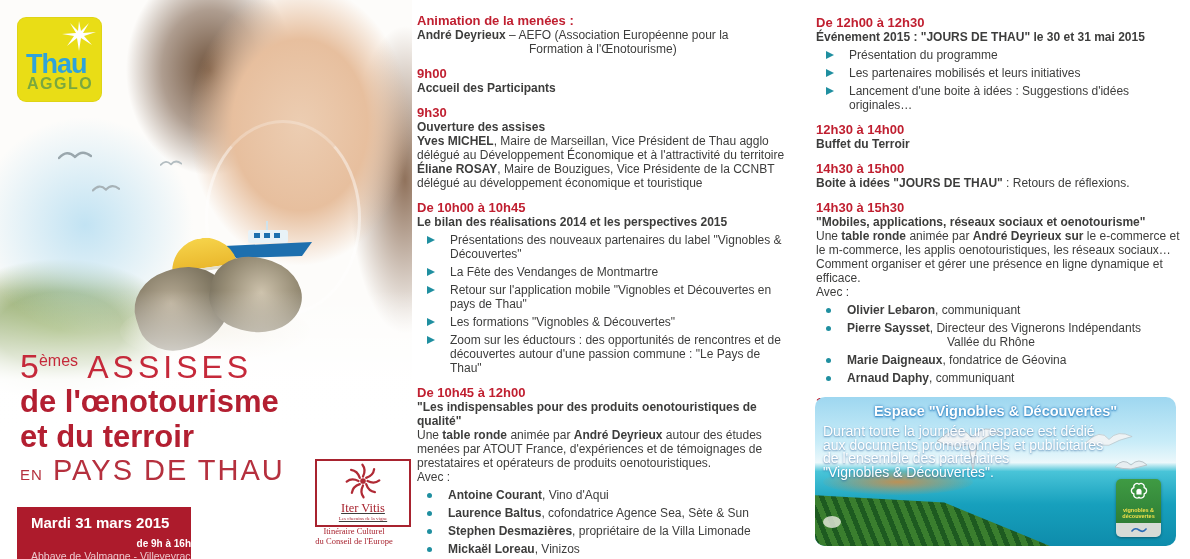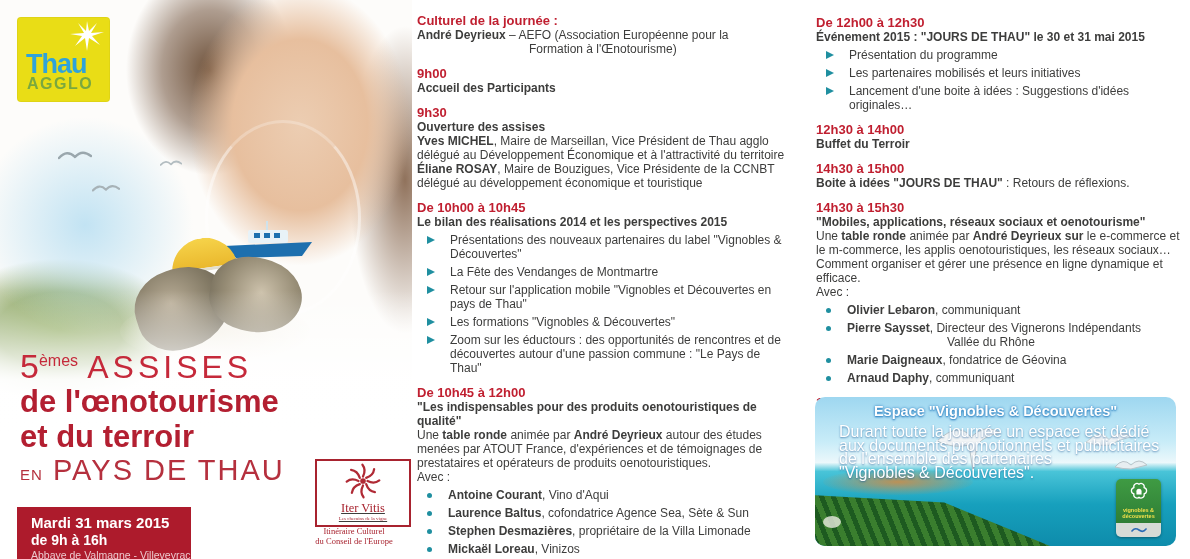--- a/index.html
+++ b/index.html
@@ -24,39 +24,39 @@
       background:radial-gradient(circle at 40% 40%, #b9ad97 0%, #847b66 55%, #5a5446 100%);}
   .oy2{left:210px;top:258px;width:92px;height:74px;transform:rotate(12deg);
       background:radial-gradient(circle at 55% 45%, #cdc2ac 0%, #978d76 55%, #6a6352 100%);}
   .lemon{position:absolute;left:170px;top:238px;width:66px;height:30px;border-radius:60px 60px 0 0;
       transform:rotate(-8deg);background:linear-gradient(#f6d34a,#eab82d);border-bottom:3px solid #e3dfce;}
   .boat{position:absolute;left:218px;top:218px;}
   .gull{position:absolute;}
   .glass-hint{position:absolute;left:205px;top:120px;width:150px;height:190px;border-radius:50%;
       border:3px solid rgba(255,255,255,.45);border-top-color:rgba(255,255,255,.25);}
 
-  .thau-logo{position:absolute;left:17px;top:17px;width:85px;height:85px;border-radius:4px;
-      background:#e9dd16;box-shadow:0 0 0 1px rgba(0,0,0,.04) inset;padding-left:8px;}
+  .thau-logo{position:absolute;left:17px;top:17px;width:85px;height:85px;border-radius:9px;
+      background:#e9dd16;box-shadow:0 0 0 1px rgba(0,0,0,.04) inset;}
   .thau-star{position:absolute;right:6px;top:4px;}
   .thau-word{position:absolute;left:9px;top:32px;font-size:27px;font-weight:bold;color:#2fa3d9;letter-spacing:-1px;}
   .agglo-word{position:absolute;left:10px;top:58px;font-size:16px;font-weight:bold;color:#7aa83f;letter-spacing:1.5px;}
 
   .title-block{position:absolute;left:20px;top:349px;width:385px;line-height:1.04;}
   .t1{color:#c5293a;font-size:33px;}
   .t1 .num{font-size:34px;}
   .t1 sup{font-size:16px;}
   .t1 .assises{letter-spacing:4px;font-size:32px;}
   .t2{color:#b31f31;font-weight:bold;font-size:31px;letter-spacing:0px;margin-top:2px;}
   .t4{color:#b5303e;font-size:29px;letter-spacing:2px;margin-top:2px;}
   .t4 .en{font-size:15px;letter-spacing:1px;}
 
   .date-box{position:absolute;left:17px;top:507px;width:174px;height:52px;background:#ad1b2c;
       color:#ffffff;padding:7px 0 0 14px;box-sizing:border-box;}
   .date-box .d1{font-weight:bold;font-size:15px;}
-  .date-box .d2{font-weight:bold;font-size:14px;margin-top:1px;}
+  .date-box .d2{font-weight:bold;font-size:10px;margin-top:7px;text-align:right;}
   .date-box .d3{font-size:10.5px;color:#ecc9ce;margin-top:1px;}
 
   .iter-vitis{position:absolute;left:315px;top:459px;width:78px;text-align:center;}
   .iv-box{width:96px;height:68px;border:2px solid #a8232f;background:#fff;margin:0 auto;
       box-sizing:border-box;padding-top:2px;text-decoration:underline;}
   .iv-name{font-family:"Liberation Serif",serif;color:#a8232f;font-size:12.5px;margin-top:-2px;}
   .iv-tag{font-family:"Liberation Serif",serif;color:#a8232f;font-size:5px;}
   .iv-cap{font-family:"Liberation Serif",serif;color:#a8232f;font-size:8.5px;line-height:1.15;}
   .iv-cap:first-of-type{margin-top:4px;}
 
@@ -82,21 +82,21 @@
       background:linear-gradient(180deg,#9ed7f0 0%, #c8ecf8 30%, #ecf8fb 44%, #49c4d8 50%, #17a0bd 72%, #0e8cab 100%);}
   .island{position:absolute;left:8px;top:72px;width:150px;height:26px;border-radius:50%;
       background:radial-gradient(#bb9157 0%, rgba(187,145,87,0) 75%);}
   .vineyard{position:absolute;left:0;bottom:0;width:235px;height:62px;
       background:repeating-linear-gradient(68deg,#1d5a20 0 5px,#3a7e2e 5px 11px);
       clip-path:polygon(0 18%, 55% 30%, 100% 100%, 0 100%);}
   .shell{position:absolute;left:8px;bottom:18px;width:18px;height:12px;border-radius:50%;
       background:rgba(235,235,225,.8);}
   .banner-title{position:absolute;left:0;top:6px;width:100%;text-align:center;color:#ffffff;
       font-weight:bold;font-size:14.5px;text-shadow:0 1px 2px #2a7fc0,0 0 3px #2a7fc0;}
-  .banner-body{position:absolute;left:24px;top:28px;color:#ffffff;font-size:16px;line-height:13.5px;
+  .banner-body{position:absolute;left:8px;top:28px;color:#ffffff;font-size:14px;line-height:13.5px;
       text-shadow:0 1px 2px rgba(30,90,150,.7);}
   .bgull{position:absolute;}
   .vd-logo{position:absolute;right:15px;top:82px;width:45px;height:58px;border-radius:5px;overflow:hidden;
       box-shadow:0 1px 3px rgba(0,0,0,.35);display:flex;flex-direction:column;}
   .vd-top{flex:1;background:linear-gradient(#3f9b43,#2f7e35);text-align:center;padding-top:2px;}
   .vd-text{color:#f0e04a;font-size:5.5px;line-height:6px;font-weight:bold;}
   .vd-bottom{height:14px;background:#d7dbd6;display:flex;align-items:center;justify-content:center;}
 </style>
 </head>
 <body>
@@ -170,21 +170,21 @@
         </svg>
         <div class="iv-name">Iter Vitis</div>
         <div class="iv-tag">Les chemins de la vigne</div>
       </div>
       <div class="iv-cap">Itinéraire Culturel</div>
       <div class="iv-cap">du Conseil de l'Europe</div>
     </div>
   </div>
 
   <div class="col col-mid">
-    <div class="heading-red">Culturel de la journée :</div>
+    <div class="heading-red">Animation de la menées :</div>
     <p class="body"><b>André Deyrieux</b><span> – AEFO (Association Européenne pour la</span></p>
     <div class="indent2">Formation à l'Œnotourisme)</div>
 
     <div class="time">9h00</div>
     <div class="btitle">Accueil des Participants</div>
 
     <div class="time">9h30</div>
     <div class="btitle">Ouverture des assises</div>
 
     <p class="body mt"><b>Yves MICHEL</b><span>, Maire de Marseillan, Vice Président de Thau agglo délégué au Développement Économique et à l'attractivité du territoire</span></p>

